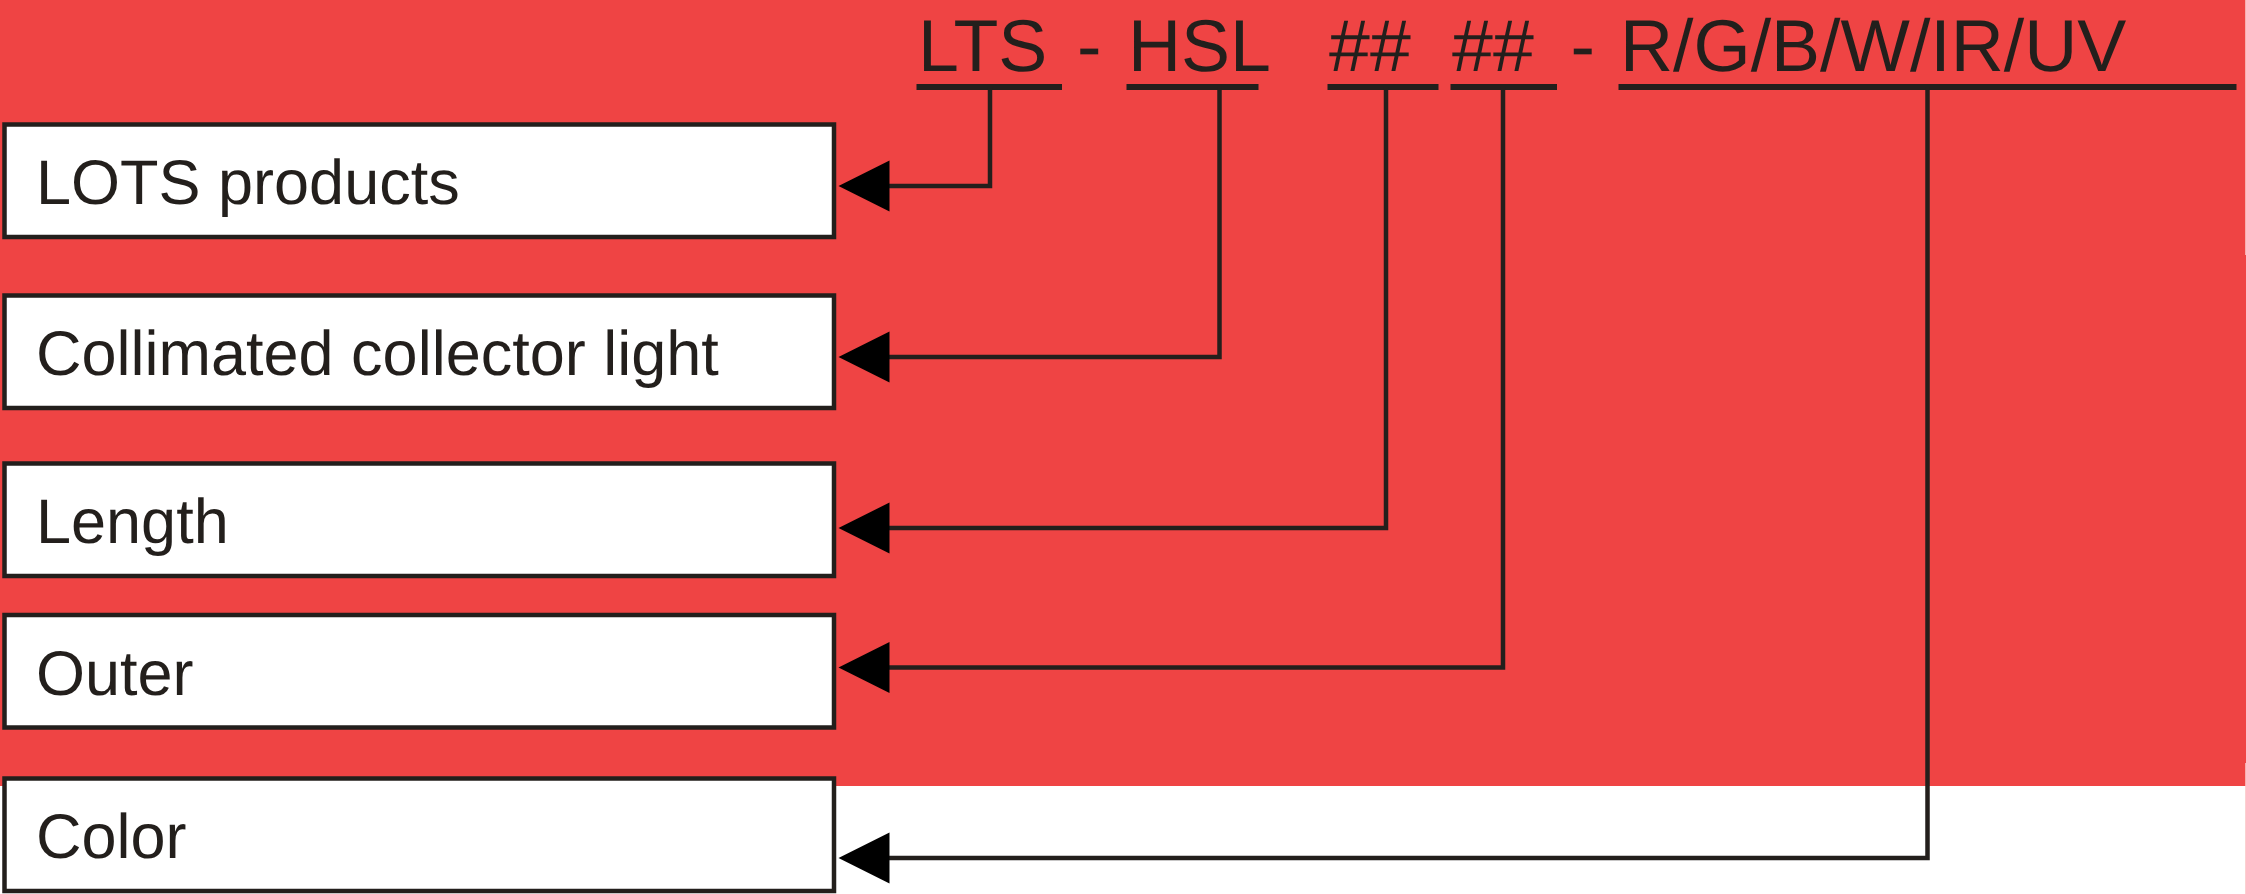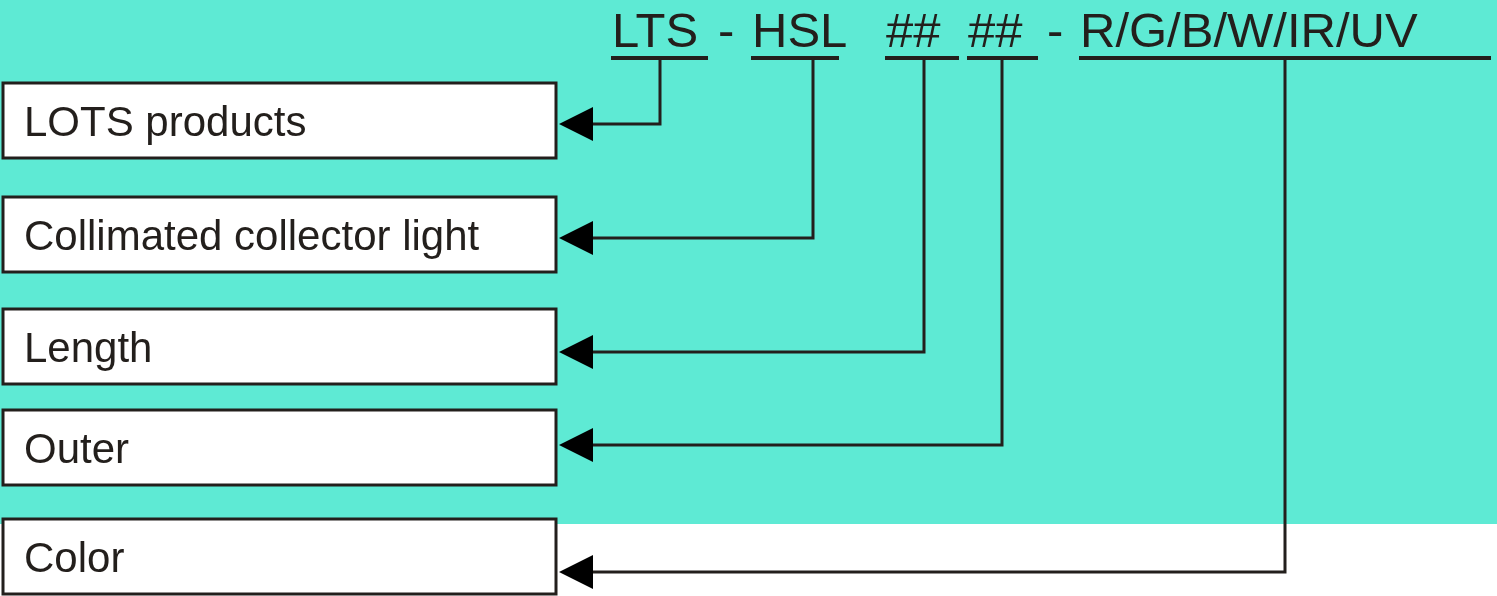--- a/index.html
+++ b/index.html
@@ -11,21 +11,21 @@
   body {
     width: 1497px;
     height: 596px;
     overflow: hidden;
     font-family: "Liberation Sans", sans-serif;
   }
   #diagram-root {
     position: relative;
     width: 1497px;
     height: 524px;
-    background: #5eead4;
+    background: #ef4444;
   }
   svg.diagram {
     display: block;
     width: 1497px;
     height: 596px;
   }
   .code-text {
     font-family: "Liberation Sans", sans-serif;
     font-size: 49px;
     fill: #231f1c;

